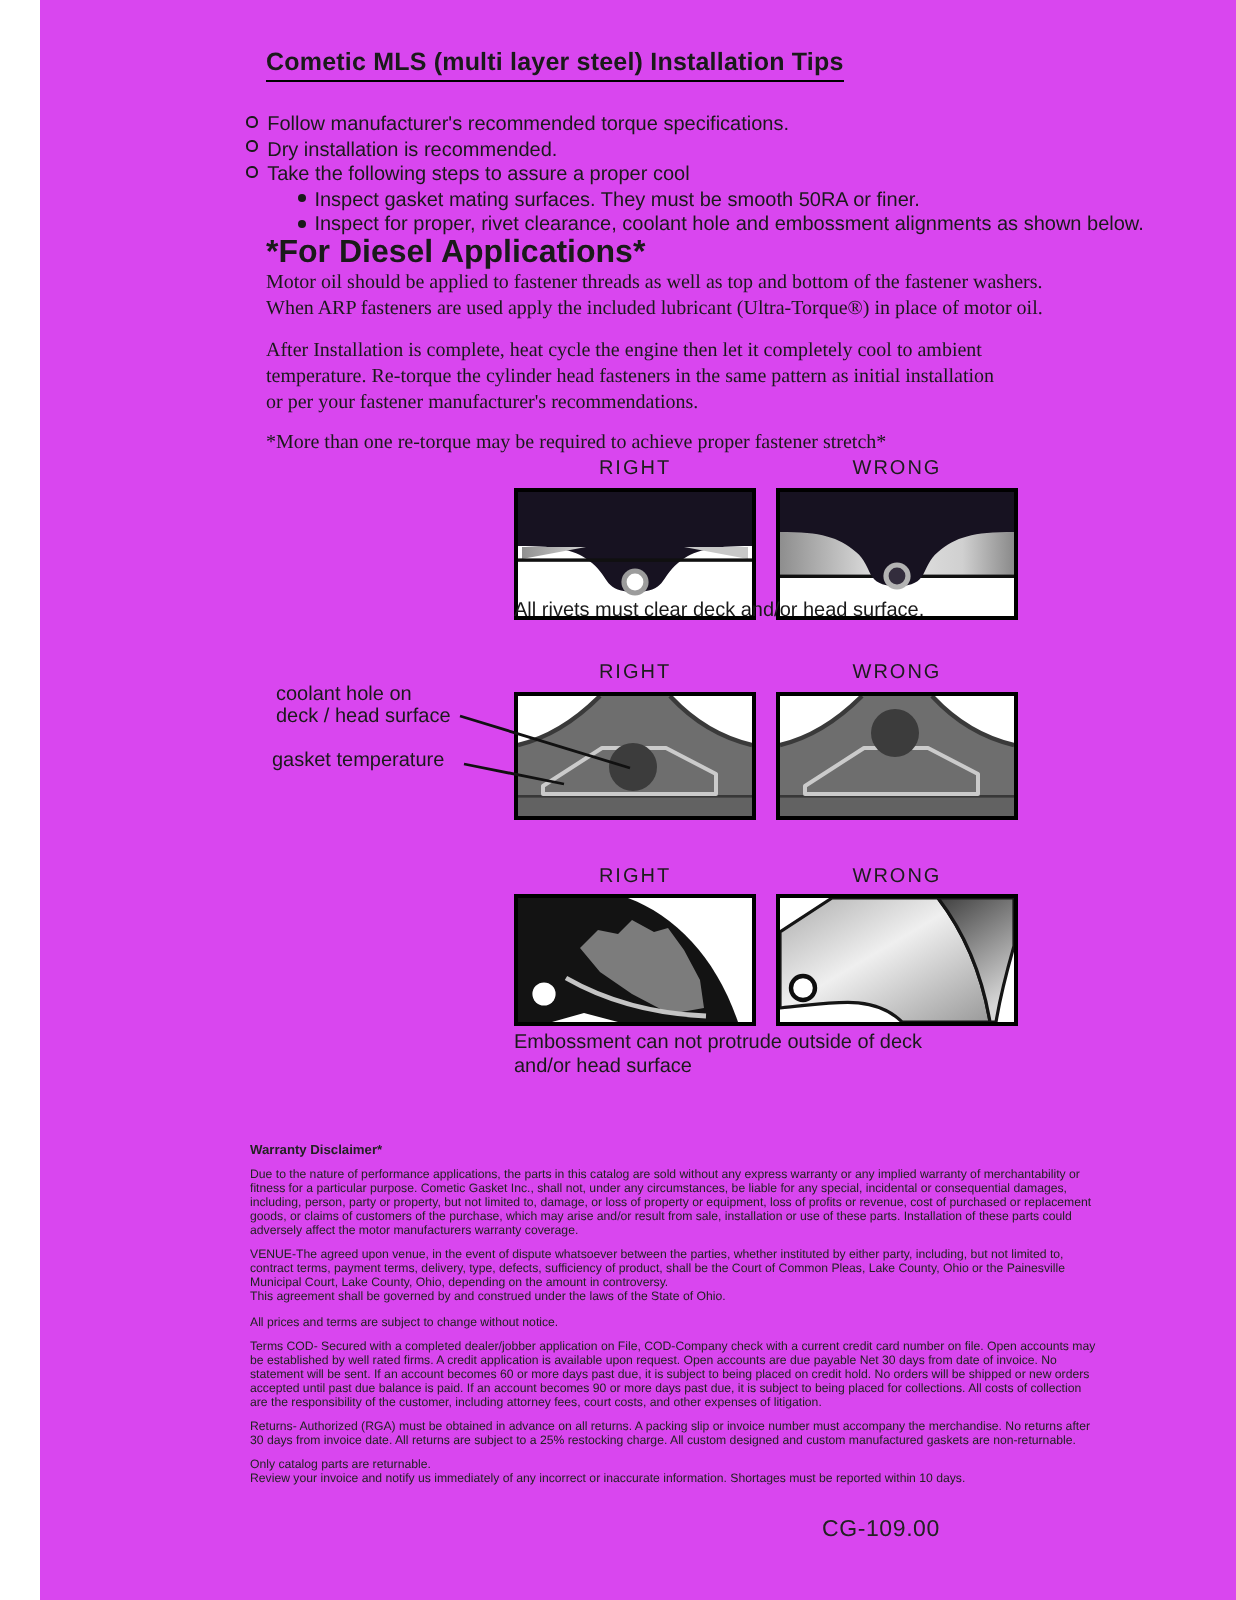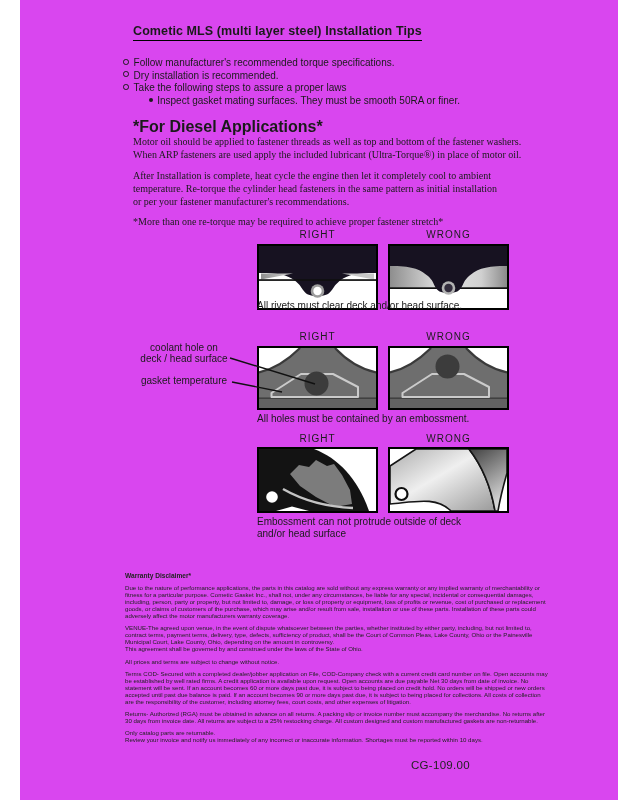--- a/index.html
+++ b/index.html
@@ -16,39 +16,40 @@
   .mk-f{display:inline-block;width:4.2px;height:4.2px;background:#1a1a1a;border-radius:50%;
         margin-right:4px;vertical-align:1.5px;}
   .h2{left:113px;top:118px;font-size:16px;font-weight:bold;}
   .para{left:113px;width:420px;font-size:10px;line-height:13.2px;white-space:pre-line;font-family:Liberation Serif, serif;}
   .p1{top:135px;} .p2{top:169px;} .p3{top:215px;}
   .dlabel{width:121px;text-align:center;font-size:10px;letter-spacing:1px;color:#1c1c1c;}
   .panel{width:121px;height:66px;border:2px solid #000;box-sizing:border-box;background:#fff;}
   .panel svg{display:block;}
   .panel.r2{height:64px;}
   .cap{font-size:10px;line-height:11.8px;white-space:pre-line;}
-  .sidelab{font-size:10px;line-height:11.3px;text-align:center;white-space:pre-line;}
+  .sidelab{font-size:10px;line-height:11.3px;text-align:left;white-space:pre-line;}
   .colL{left:237px;} .colR{left:368px;}
   .disc{left:105px;top:573px;width:428px;font-size:6.1px;line-height:6.9px;color:#222;}
   .disc .dh{font-weight:bold;font-size:6.6px;margin-bottom:5.5px;}
   .disc p{margin:0 0 5.5px 0;white-space:pre-line;}
   .pgnum{left:391px;top:759px;font-size:11.5px;letter-spacing:.3px;color:#222;}
 </style>
 </head>
 <body>
 
 <div class="page">
 
   <div class="abs title">Cometic MLS (multi layer steel) Installation Tips</div>
 
   <div class="abs bullets">
     <div class="bline"><span class="mk-o"></span><span>Follow manufacturer's recommended torque specifications.</span></div>
     <div class="bline"><span class="mk-o"></span><span>Dry installation is recommended.</span></div>
-    <div class="bline"><span class="mk-o"></span><span>Take the following steps to assure a proper laws</span></div>
+    <div class="bline"><span class="mk-o"></span><span>Take the following steps to assure a proper cool</span></div>
     <div class="bline sub"><span class="mk-f"></span><span>Inspect gasket mating surfaces.  They must be smooth 50RA or finer.</span></div>
+    <div class="bline sub"><span class="mk-f"></span><span>Inspect for proper, rivet clearance, coolant hole and embossment alignments as shown below.</span></div>
   </div>
 
   <div class="abs h2">*For Diesel Applications*</div>
   <div class="abs para p1">Motor oil should be applied to fastener threads as well as top and bottom of the fastener washers.
 When ARP fasteners are used apply the included lubricant (Ultra-Torque®) in place of motor oil.</div>
   <div class="abs para p3">*More than one re-torque may be required to achieve proper fastener stretch*</div>
   <div class="abs para p2">After Installation is complete, heat cycle the engine then let it completely cool to ambient
 temperature. Re-torque the cylinder head fasteners in the same pattern as initial installation
 or per your fastener manufacturer's recommendations.</div>
 
@@ -126,21 +127,20 @@
       <path d="M12.5,49 L12.5,45 L42,26 L74,26 L99,39 L99,49 Z" fill="none" stroke="#cbcbcb" stroke-width="2" stroke-linejoin="round"></path>
       <circle cx="57.5" cy="18.5" r="12" fill="#3c3c3c"></circle>
     </svg>
   </div>
 
   <svg class="abs" style="left:205px;top:346px" width="100" height="52" viewBox="0 0 100 52">
     <line x1="5" y1="12" x2="90" y2="38" stroke="#111" stroke-width="1.4"></line>
     <line x1="7" y1="36" x2="57" y2="46" stroke="#111" stroke-width="1.4"></line>
   </svg>
 
-  <div class="abs cap colL" style="top:413px">All holes must be contained by an embossment.</div>
 
   <div class="abs dlabel colL" style="top:433px">RIGHT</div>
   <div class="abs dlabel colR" style="top:433px">WRONG</div>
 
   <div class="abs panel colL" style="top:447px">
     <svg width="117" height="62" viewBox="0 0 117 62">
       <path d="M0,0 H55 C79,9 99,30 110,62 H0 Z" fill="#131313"></path>
       <polygon points="17,62 50,62 33,57.5" fill="#ffffff"></polygon>
       <path d="M31,25 L40,16 L50,18 L57,11 L68,17 L75,15 L83,26 L91,41 L93,55 L76,58 L57,48 L41,37 Z" fill="#7c7c7c"></path>
       <path d="M24,40 C45,52 70,58 94,59" fill="none" stroke="#c4c4c4" stroke-width="2.4"></path>

